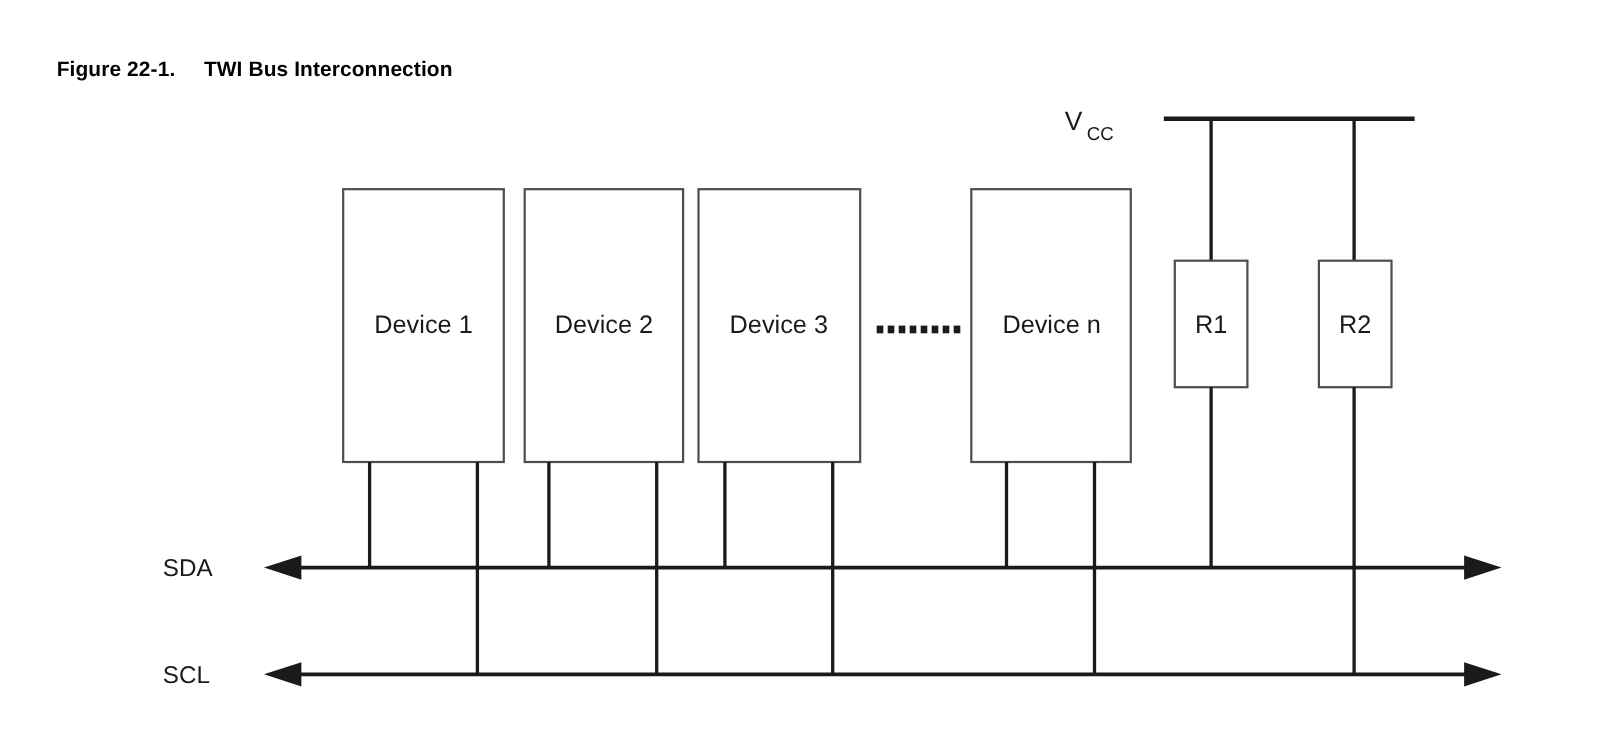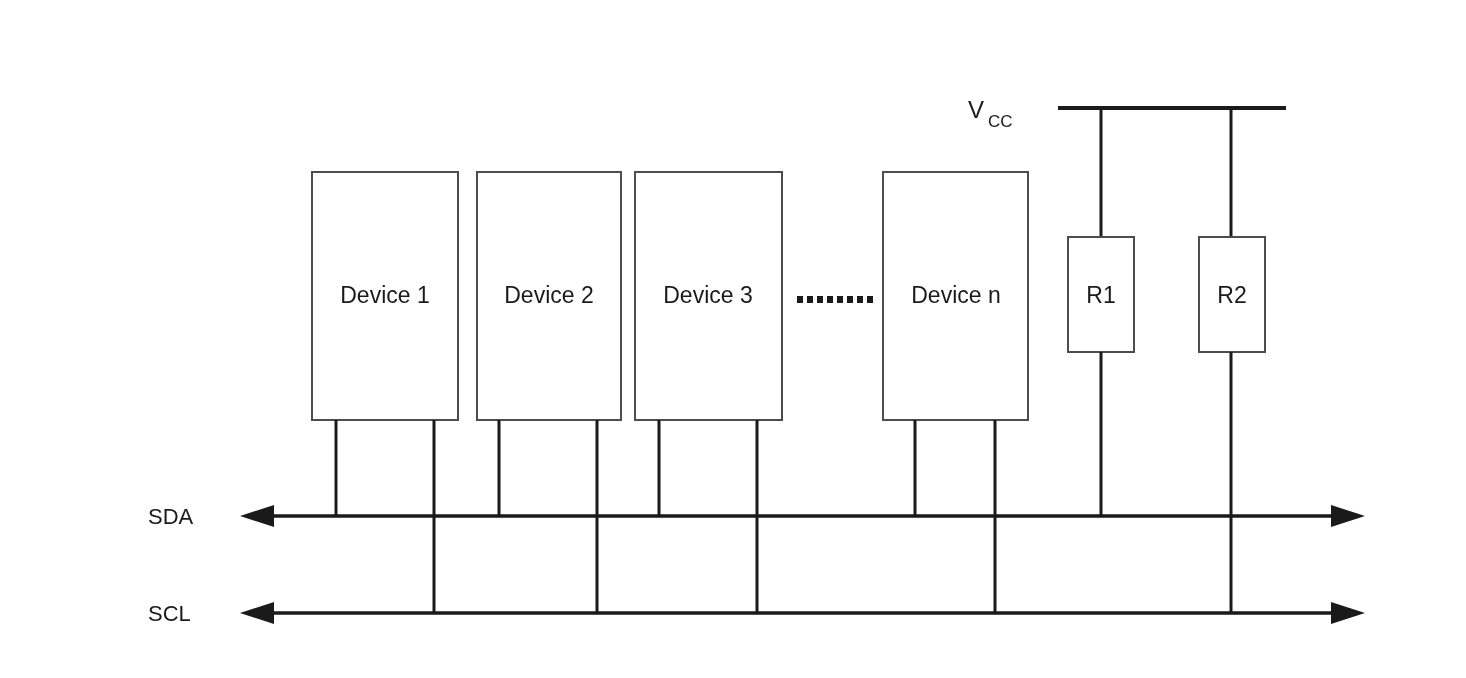--- a/index.html
+++ b/index.html
@@ -71,20 +71,23 @@
     stroke-linecap: butt;
   }
   .arrowhead { fill: #1a1a1a; }
   .ellipsis-dot { fill: #1a1a1a; }
 </style>
 </head>
 <body>
 
 <div id="figure-root">
 
+  <div class="fig-caption">
+    <span class="cap-label">Figure 22-1.</span><span class="cap-gap"></span><span class="cap-title">TWI Bus Interconnection</span>
+  </div>
 
   <svg class="diagram" viewBox="0 0 1466 678">
 
     <g>
       <line class="rail" x1="1058" y1="108" x2="1286" y2="108"></line>
       <text class="vcc-label" x="968" y="118" text-anchor="start">V</text>
       <text class="vcc-sub" x="988" y="127" text-anchor="start">CC</text>
     </g>
 
     <g>

